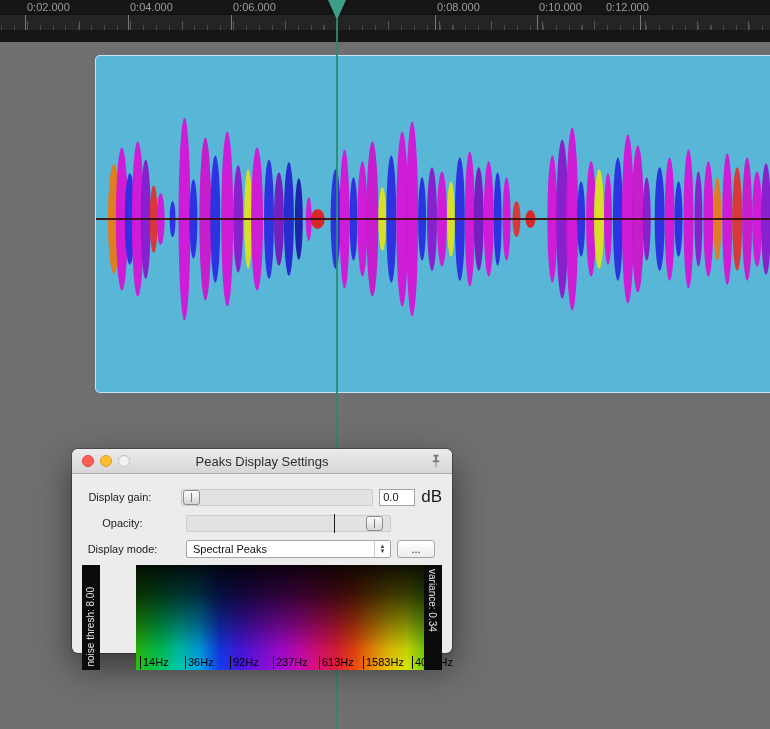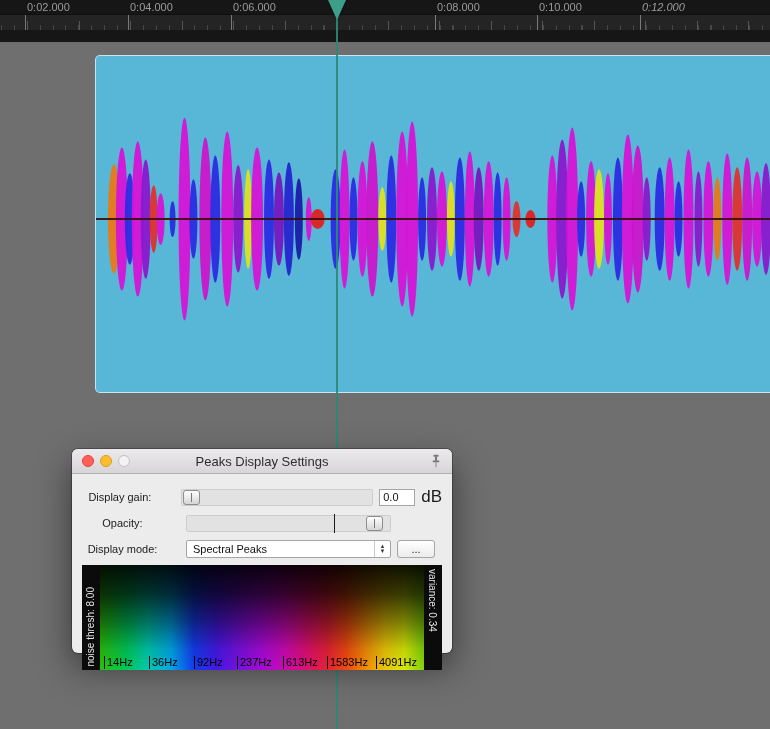--- a/index.html
+++ b/index.html
@@ -70,21 +70,21 @@
 
   
   .spectrum{position:absolute;left:10px;top:116px;width:360px;height:105px;display:flex;}
   .side{width:18px;background:#0b0b0b;position:relative;overflow:hidden;}
   .side span{position:absolute;color:#e9e9e9;font-size:10px;white-space:nowrap;}
   .side-left span{left:3px;bottom:4px;writing-mode:vertical-rl;transform:rotate(180deg);}
   .side-right span{left:3px;top:4px;writing-mode:vertical-rl;}
   .grad{flex:1;position:relative;
     background:
       linear-gradient(to bottom,rgba(0,0,0,.93) 0%,rgba(0,0,0,.74) 28%,rgba(0,0,0,.44) 54%,rgba(0,0,0,.10) 80%,rgba(0,0,0,0) 100%),
-      linear-gradient(to right,#29c20a 0%,#00c957 8%,#00c9b0 15%,#00a6e8 22%,#143cf0 29%,#4618e8 36%,#7a10e0 43%,#a80ad8 50%,#cc0ab4 57%,#e01070 64%,#e82038 70%,#f04a10 76%,#f08c08 82%,#ecc808 88%,#d8e808 94%,#7ed40a 100%);}
+      linear-gradient(to right,#29c20a 0%,#00c957 8%,#00c9b0 15%,#00a6e8 22%,#143cf0 29%,#4618e8 36%,#7a10e0 43%,#a80ad8 50%,#cc0ab4 57%,#e01070 64%,#e82038 70%,#f04a10 76%,#f08c08 82%,#ecc808 88%,#d8e808 94%,#7ed40a 100%); margin-left: 36px;}
   .freq{position:absolute;bottom:1px;font-size:11px;color:#000;border-left:1px solid #000;
         padding-left:2px;height:13px;line-height:13px;white-space:nowrap;}
 </style>
 </head>
 <body>
 
 <div class="screen">
 
   <div class="ruler">
     <div class="ruler-band">
@@ -112,21 +112,21 @@
           <div class="tick-sec" style="left: 697px;"></div>
           <div class="tick-sec" style="left: 748px;"></div>
         </div>
     </div>
     <div id="ruler-labels">
         <span class="ruler-label" style="left: 27px;">0:02.000</span>
         <span class="ruler-label" style="left: 130px;">0:04.000</span>
         <span class="ruler-label" style="left: 233px;">0:06.000</span>
         <span class="ruler-label" style="left: 437px;">0:08.000</span>
         <span class="ruler-label" style="left: 539px;">0:10.000</span>
-        <span class="ruler-label" style="left: 642px; font-style: italic;">0:12.000</span>
+        <span class="ruler-label" style="left: 606px;">0:12.000</span>
       </div>
   </div>
 
 
   <div class="clip">
     <svg class="wave" id="wave-svg" width="680" height="338" viewBox="0 0 680 338">
         <ellipse cx="17" cy="164" rx="6" ry="55" fill="#e87818" fill-opacity="0.95"></ellipse>
         <ellipse cx="25" cy="164" rx="6" ry="72" fill="#d613d6" fill-opacity="0.95"></ellipse>
         <ellipse cx="33" cy="164" rx="5" ry="46" fill="#2b2be0" fill-opacity="0.95"></ellipse>
         <ellipse cx="41" cy="164" rx="6" ry="78" fill="#d613d6" fill-opacity="0.95"></ellipse>

